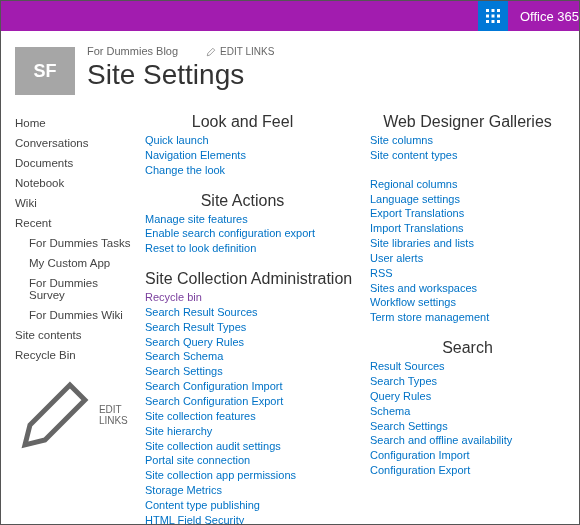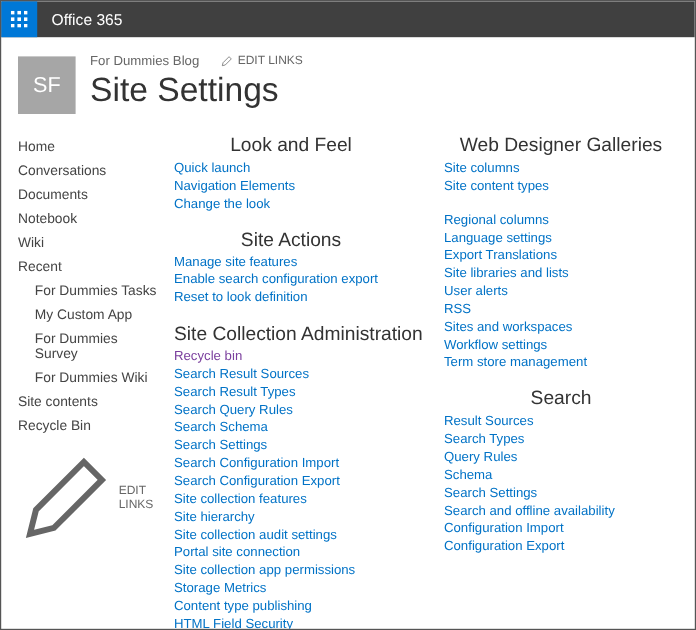--- a/index.html
+++ b/index.html
@@ -1,25 +1,25 @@
 <!DOCTYPE html>
 <html><head>
 <meta charset="utf-8">
 <style>
   * { box-sizing: border-box; margin: 0; padding: 0; }
   body { font-family: "Segoe UI", Arial, sans-serif; font-size: 12px; color: #333; background: #fff; width: 580px; height: 525px; overflow: hidden; border: 1px solid #555;}
-  .topbar { background: #404040; height: 30px; display: flex; align-items: center; }
+  .topbar { background: #a21caf; height: 30px; display: flex; align-items: center; justify-content: flex-end; }
   .waffle { width: 30px; height: 30px; background: #0078d7; display: flex; align-items: center; justify-content: center; }
   .waffle svg { width: 14px; height: 14px; }
   .brand { color: #fff; font-size: 13px; margin-left: 12px; }
   .page { padding: 10px 14px 0 14px; }
   .header-row { display: flex; align-items: flex-start; }
-  .site-logo { width: 48px; height: 48px; background: #a6a6a6; color: #fff; font-size: 18px; display:flex; align-items:center; justify-content:center; margin-top:6px;}
+  .site-logo { width: 60px; height: 48px; background: #a6a6a6; color: #fff; font-size: 18px; display:flex; align-items:center; justify-content:center; margin-top:6px;font-weight:bold;}
   .header-text { margin-left: 12px; }
-  .crumbs { display: flex; align-items: flex-start; gap: 18px; font-size: 11px; color: #666; margin-top:4px;}
+  .crumbs { display: flex; align-items: flex-end; gap: 28px; font-size: 11px; color: #666; margin-top:4px;}
   .crumbs .crumb-link { color: #666; }
   .edit-links { display:flex; align-items:center; gap:4px; color:#666; font-size:10px;}
   .edit-links svg { width:10px; height:10px; }
   .page-title { font-size: 28px; font-weight: 300; color: #333; margin-top: 2px; }
   .body-cols { display: flex; margin-top: 18px; }
   .leftnav { width: 120px; flex-shrink:0; }
   .leftnav .nav-item { color:#444; font-size: 11.5px; padding: 4px 0; cursor:pointer;}
   .leftnav .nav-sub { padding-left: 14px; }
   .leftnav .nav-edit { display:flex; align-items:center; gap:4px; color:#666; font-size:10px; margin-top:10px;}
   .settings-cols { display:flex; flex:1; margin-left: 10px; gap: 30px;}
@@ -126,20 +126,21 @@
       <div class="settings-col" id="col2">
           <div class="section">
             <div class="section-head">Web Designer Galleries</div>
             <a class="link">Site columns</a>
             <a class="link">Site content types</a>
           </div>
           <div class="section">
             <a class="link">Regional columns</a>
             <a class="link">Language settings</a>
             <a class="link">Export Translations</a>
+            <a class="link">Import Translations</a>
             <a class="link">Site libraries and lists</a>
             <a class="link">User alerts</a>
             <a class="link">RSS</a>
             <a class="link">Sites and workspaces</a>
             <a class="link">Workflow settings</a>
             <a class="link">Term store management</a>
           </div>
           <div class="section">
             <div class="section-head">Search</div>
             <a class="link">Result Sources</a>

